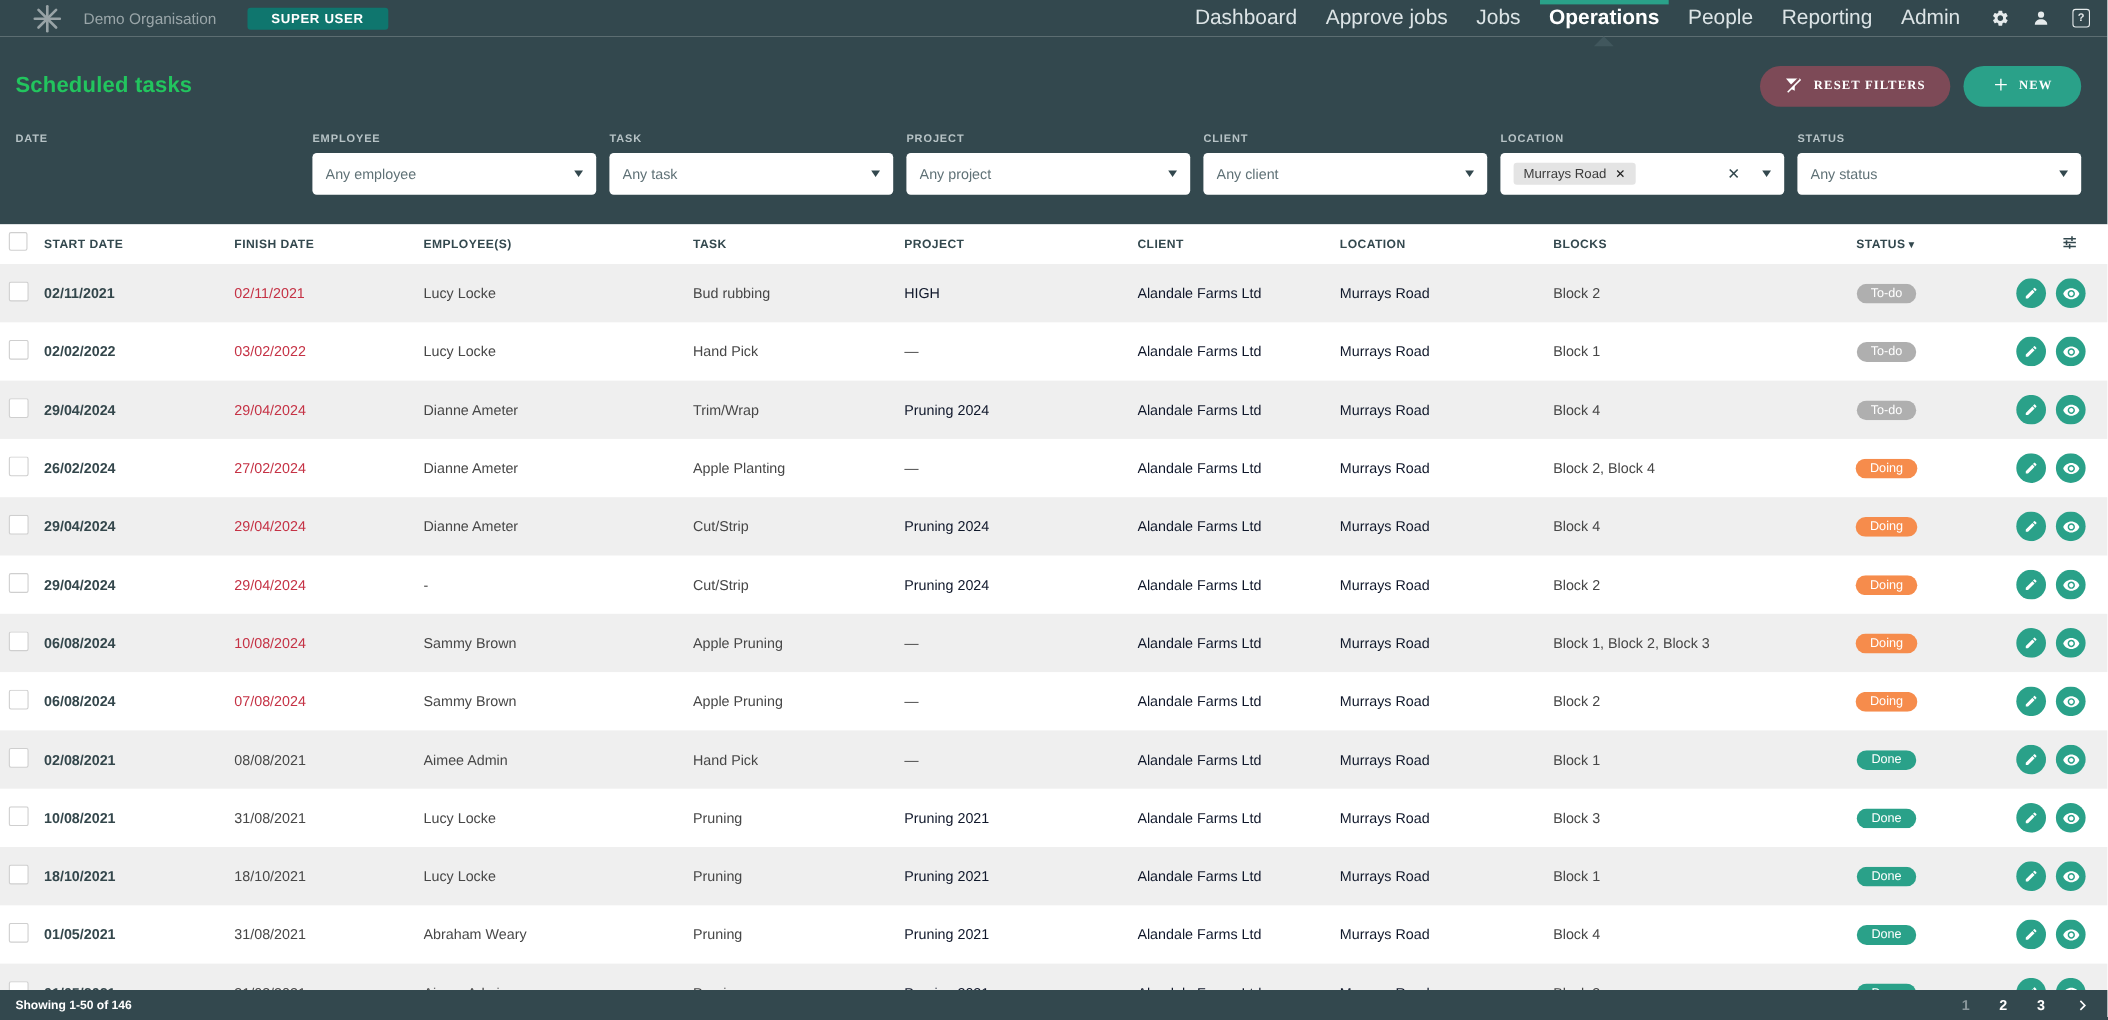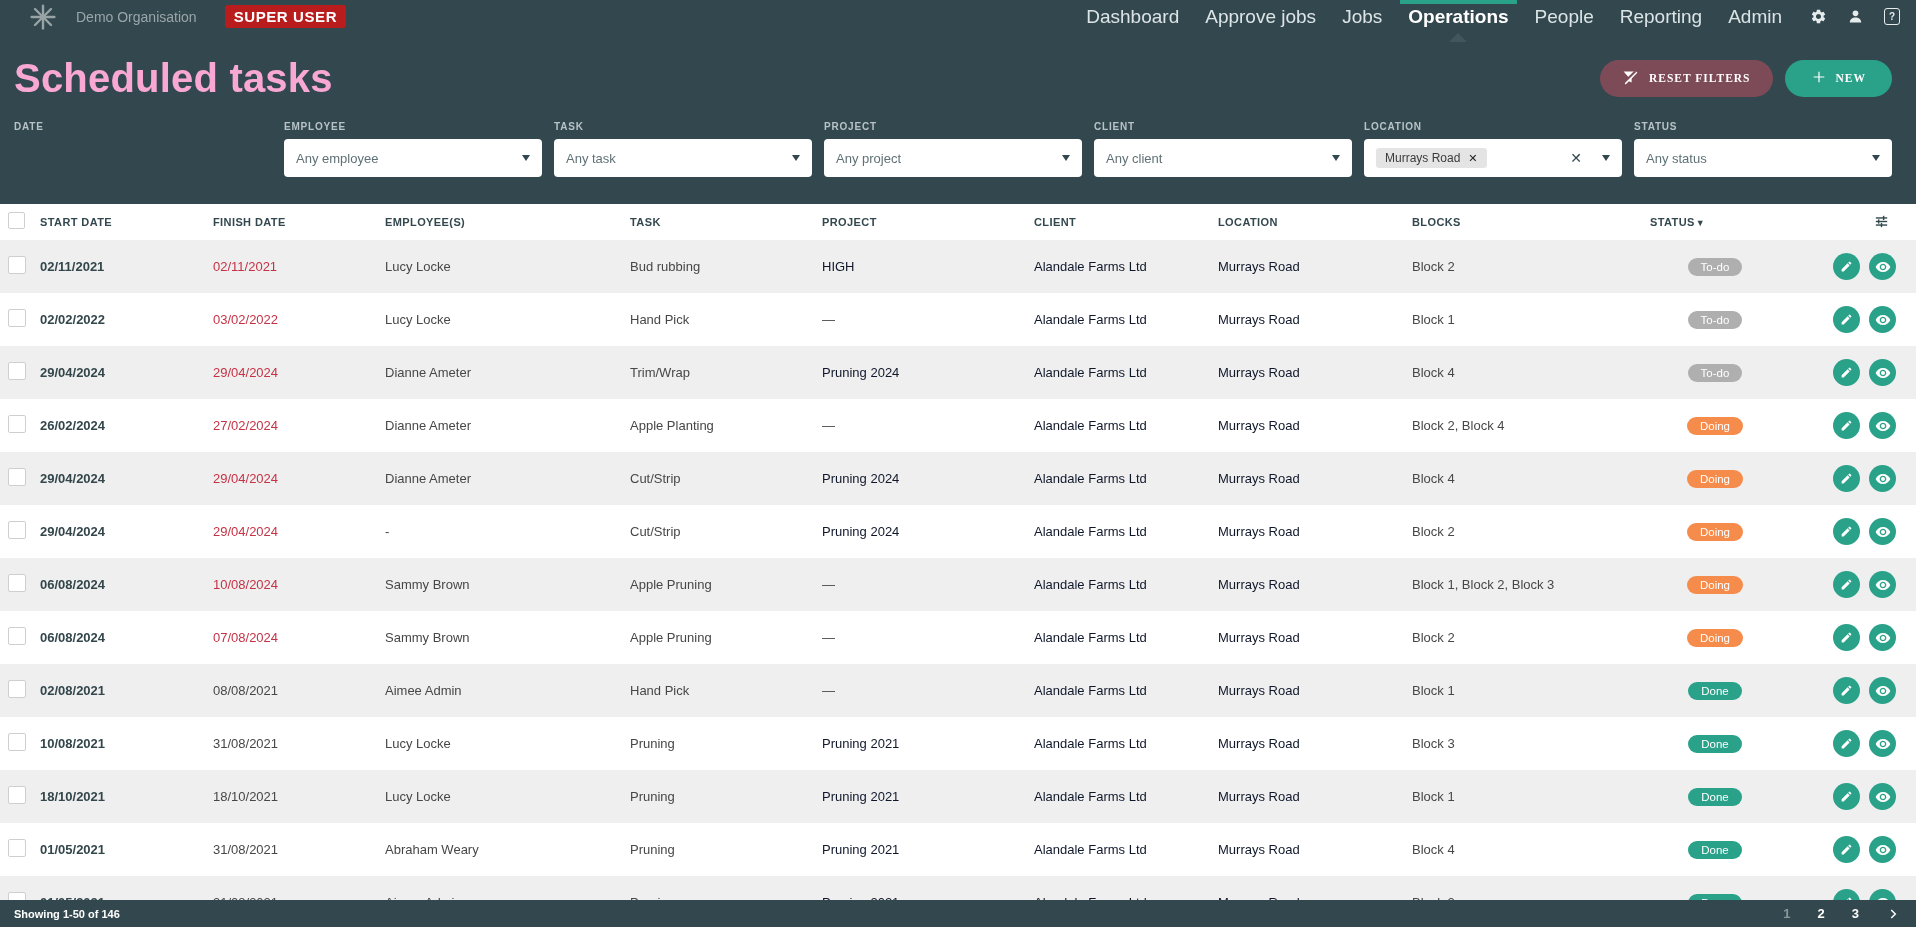--- a/index.html
+++ b/index.html
@@ -3,55 +3,55 @@
 <meta charset="utf-8">
 <style>
   * { box-sizing: border-box; }
   body { margin: 0; font-family: "Liberation Sans", "DejaVu Sans", sans-serif; background: #fff; }
   .app { position: relative; width: 1916px; height: 927px; background: #fff; overflow: hidden; }
 
   
   .topnav { position: relative; z-index: 5; height: 33px; background: #33484E; display: flex; align-items: center; padding: 0 16px 0 30px; }
   .logo { display: flex; align-items: center; }
   .org { color: #9AA6A9; font-weight: 400; font-size: 14px; margin-left: 20px; }
-  .role-badge { background: #b91c1c; color: #fff; font-size: 15px; font-weight: 700; letter-spacing: .6px; padding: 3px 9px; border-radius: 3px; margin-left: 28px; }
+  .role-badge { background: #0f766e; color: #fff; font-size: 12px; font-weight: 700; letter-spacing: .6px; padding: 3px 22px; border-radius: 3px; margin-left: 28px; }
   .nav-menu { margin-left: auto; display: flex; align-items: stretch; height: 100%; gap: 26px; }
   .nav-item { position: relative; color: #DCE4E6; font-size: 19px; display: flex; align-items: center; cursor: pointer; white-space: nowrap; }
   .nav-item.active { color: #fff; font-weight: 700; }
   .nav-item.active::before { content: ""; position: absolute; top: 0; left: -8px; right: -8px; height: 4px; background: #2AA189; }
   .nav-item.active::after { content: ""; position: absolute; left: 50%; transform: translateX(-50%); bottom: -9px;
     border-left: 9px solid transparent; border-right: 9px solid transparent; border-bottom: 9px solid #41575D; }
   .nav-icons { display: flex; align-items: center; gap: 20px; margin-left: 28px; color: #E6EBEC; }
   .icon-btn { display: flex; align-items: center; justify-content: center; cursor: pointer; }
   .help-box { width: 16px; height: 17px; border: 1.7px solid #E6EBEC; border-radius: 3px; color: #E6EBEC; font-size: 10px; font-weight: 700; display: flex; align-items: center; justify-content: center; }
 
   
   .hero { background: #33484E; height: 171px; padding: 24px 24px 0 14px; }
   .hero-top { display: flex; align-items: center; height: 42px; }
-  .page-title { margin: 0; color: #f9a8d4; font-size: 40px; font-weight: 800; letter-spacing: .2px; }
+  .page-title { margin: 0; color: #22c55e; font-size: 20px; font-weight: 800; letter-spacing: .2px; }
   .hero-buttons { margin-left: auto; display: flex; gap: 12px; }
   .btn { height: 37px; border: none; border-radius: 19px; display: flex; align-items: center; color: #fff; font-family: Liberation Serif, serif; font-weight: 700; font-size: 11.5px; letter-spacing: 1px; cursor: pointer; }
   .btn-reset { background: #7D4A57; padding: 0 22px; gap: 11px; }
   .btn-new { background: #2AA189; padding: 0 26px; gap: 9px; }
   .filters { display: flex; gap: 12px; margin-top: 22px; }
   .filter { flex: 1; min-width: 0; }
   .filter-label { color: #B7C3C6; font-size: 10px; font-weight: 700; letter-spacing: .8px; margin-bottom: 7px; }
   .filter-field { height: 38px; background: #fff; border-radius: 4px; display: flex; align-items: center; padding: 0 12px; font-size: 13px; color: #5F7176; cursor: pointer; }
   .filter-field .grow { flex: 1; overflow: hidden; white-space: nowrap; }
   .caret { width: 0; height: 0; border-left: 4.5px solid transparent; border-right: 4.5px solid transparent; border-top: 6px solid #33484E; margin-left: 8px; }
   .chip { background: #E4E4E4; color: #3B3B3B; font-size: 12px; border-radius: 3px; padding: 3px 9px; display: inline-flex; align-items: center; gap: 8px; white-space: nowrap; }
   .chip-x { font-weight: 700; font-size: 11px; color: #222; cursor: pointer; }
   .clear-x { color: #33484E; font-weight: 700; font-size: 14px; margin-right: 12px; cursor: pointer; }
 
   
   .table { --cols: 40px 173px 172px 245px 192px 212px 184px 194px 238px 130px 136px; }
   .thead { display: grid; grid-template-columns: var(--cols); align-items: center; height: 36px; background: #fff; }
   .th { font-size: 11px; font-weight: 700; color: #33484E; letter-spacing: .4px; white-space: nowrap; }
   .th .sort { font-size: 9px; margin-left: 1px; }
-  .th-status { text-align: left; }
+  .th-status { text-align: center; }
   .th-actions { display: flex; justify-content: flex-end; padding-right: 26px; }
   .trow { display: grid; grid-template-columns: var(--cols); align-items: center; height: 53px; }
   .trow.odd { background: #EFEFEF; }
   .cell { font-size: 13px; color: #474747; padding-right: 10px; white-space: nowrap; overflow: hidden; }
   .cell.start { font-weight: 700; color: #33464B; }
   .cell.overdue { color: #C53245; }
   .link { color: #0f172a; border-bottom: 4px solid #4c1d95; cursor: pointer; }
   .c-status { display: flex; justify-content: center; padding-right: 0; }
   .badge { color: #fff; font-size: 11.5px; padding: 3px 13px; border-radius: 11px; }
   .badge.todo { background: #AFAFAF; }

